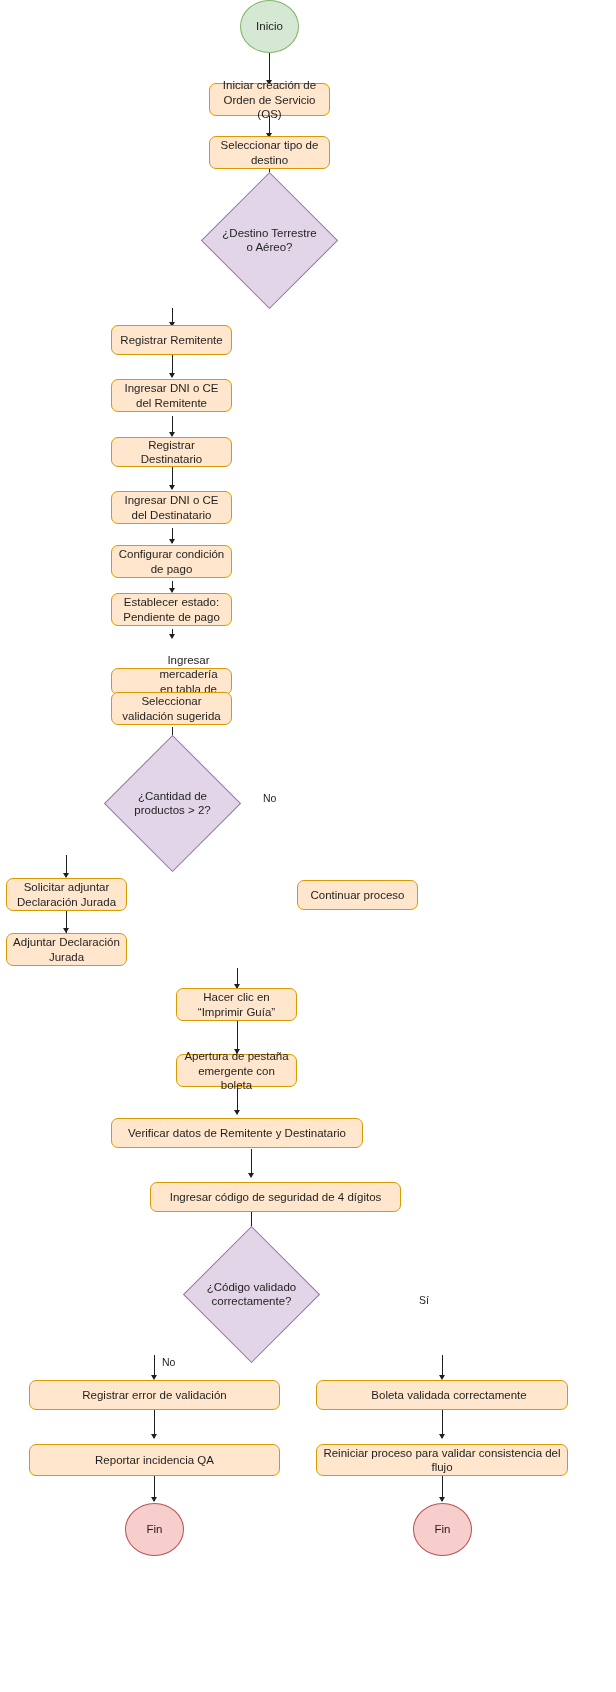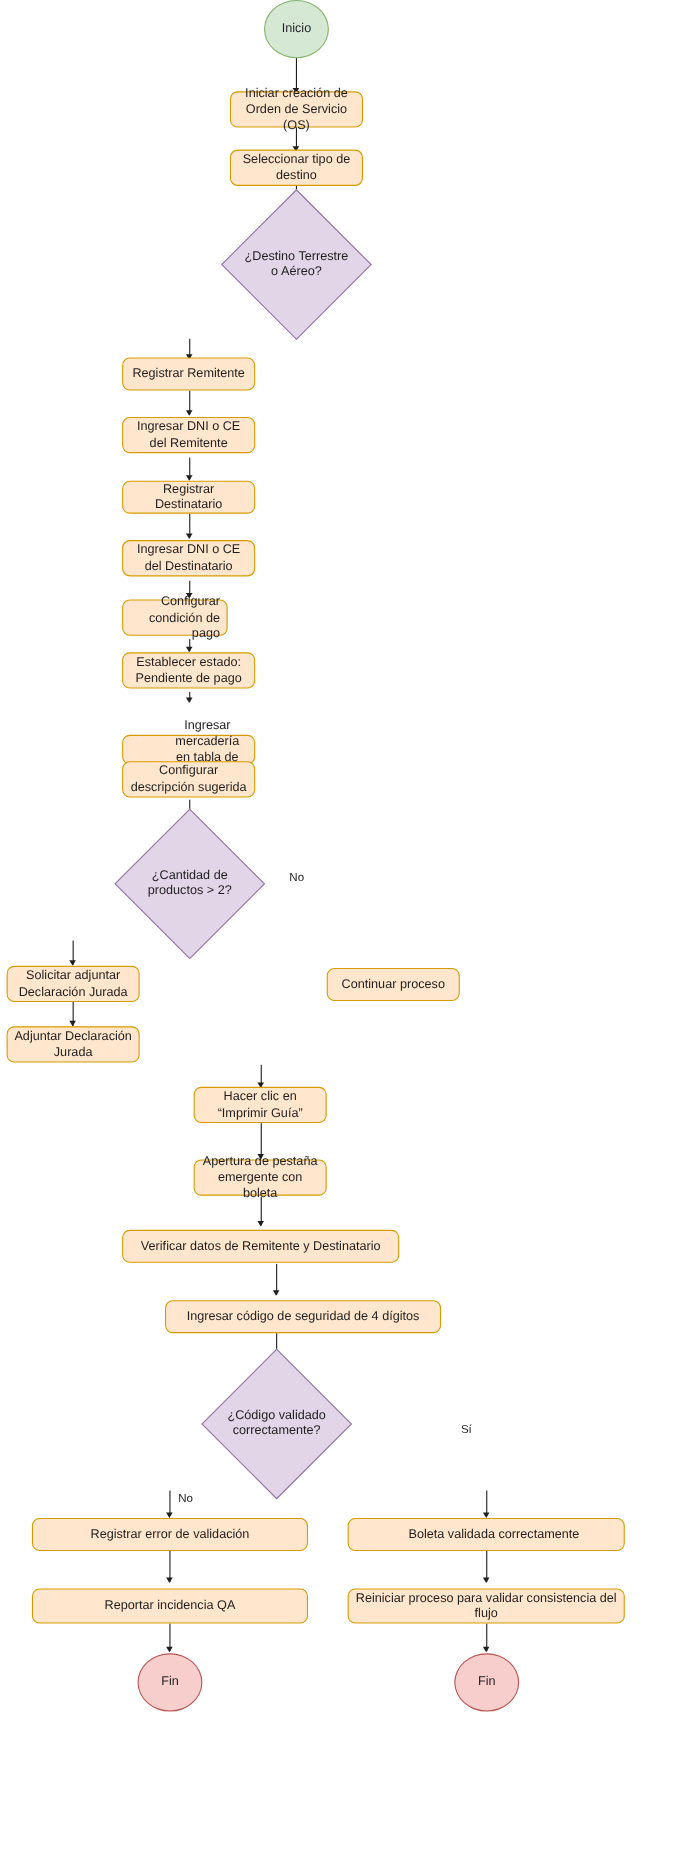--- a/index.html
+++ b/index.html
@@ -209,34 +209,34 @@
   </div>
 
   <div class="node process" style="left:111px; top:437px; width:121px; height:30px;">
     <span>Registrar Destinatario</span>
   </div>
 
   <div class="node process" style="left:111px; top:491px; width:121px; height:33px;">
     <span>Ingresar DNI o CE del Destinatario</span>
   </div>
 
-  <div class="node process" style="left:111px; top:545px; width:96px; height:33px;text-align:right;">
+  <div class="node process" style="left:111px; top:545px; width:121px; height:33px;">
     <span>Configurar condición de pago</span>
   </div>
 
   <div class="node process" style="left:111px; top:593px; width:121px; height:33px;">
     <span>Establecer estado: Pendiente de pago</span>
   </div>
 
   <div class="node process" style="left:111px; top:668px; width:121px; height:27px;padding-left:40px;">
     <span>Ingresar mercadería en tabla de productos]</span>
   </div>
 
   <div class="node process" style="left:111px; top:692px; width:121px; height:33px;">
-    <span>Configurar descripción sugerida</span>
+    <span>Seleccionar validación sugerida</span>
   </div>
 
   <div class="node decision" style="left:124px; top:755px; width:97px; height:97px;">
     <div class="dia-shape"></div>
     <div class="dia-text">¿Cantidad de productos &gt; 2?</div>
   </div>
 
   <span class="edge-label" style="left:262px; top:793px;">No</span>
 
   <div class="node process" style="left:6px; top:878px; width:121px; height:33px;">

